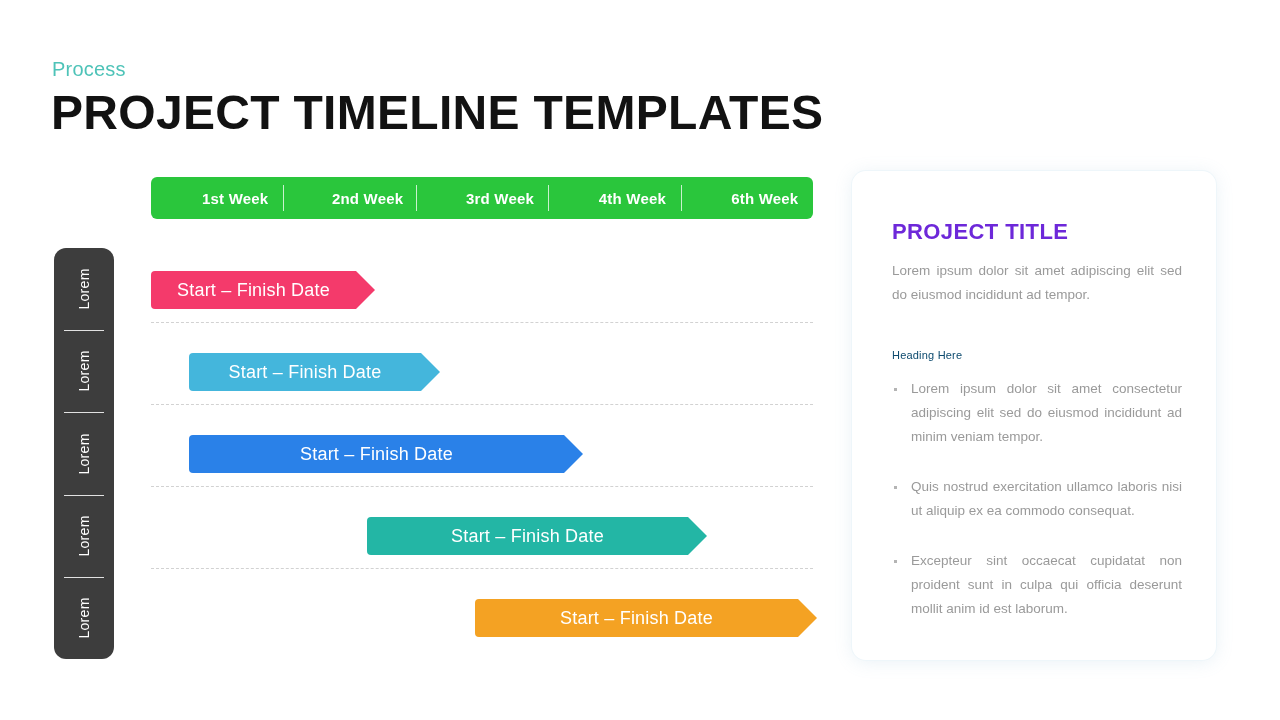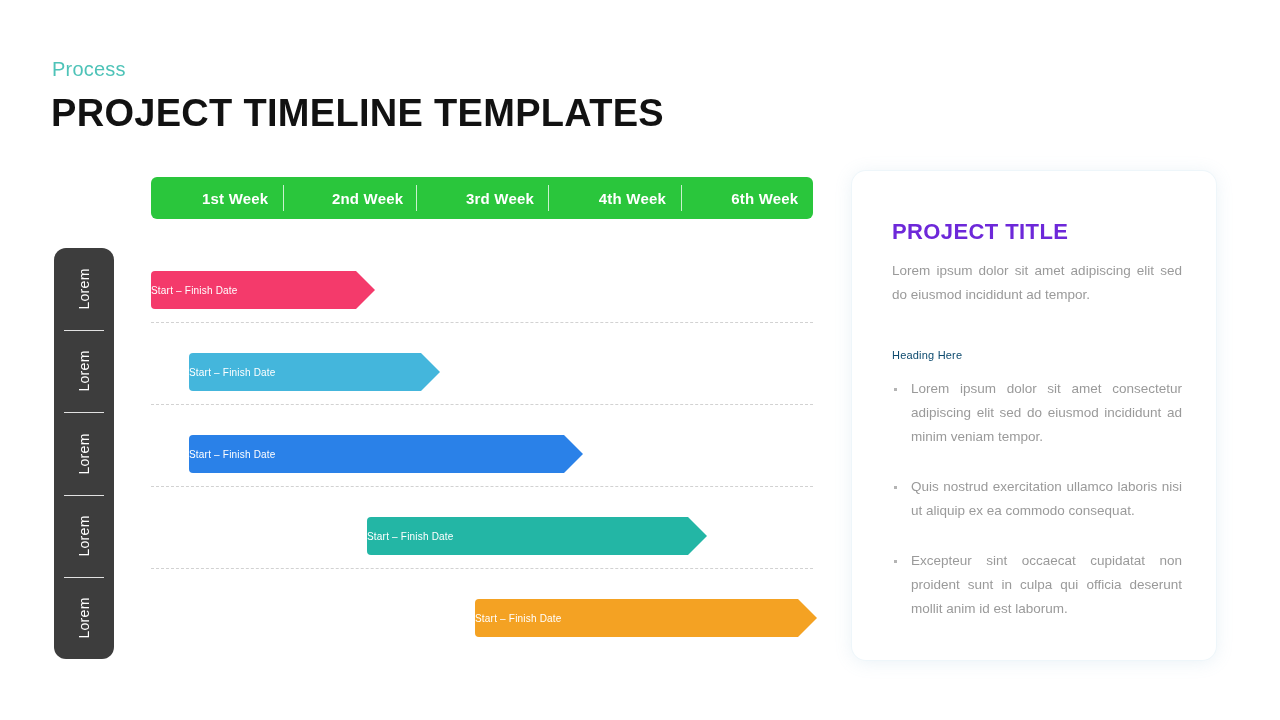--- a/index.html
+++ b/index.html
@@ -28,21 +28,21 @@
     font-size: 20px;
     color: #4ec3b8;
     letter-spacing: 0.2px;
     line-height: 26px;
   }
 
   .page-title {
     position: absolute;
     left: 51px;
     top: 90px;
-    font-size: 38px;
+    font-size: 48px;
     font-weight: bold;
     color: #121212;
     letter-spacing: 0.3px;
     line-height: 46px;
     white-space: nowrap;
   }
 
   
   .week-bar {
     position: absolute;
@@ -141,23 +141,23 @@
     width: 662px;
     height: 0;
     border-top: 1px dashed #d2d2d2;
   }
 
   .bar {
     position: absolute;
     height: 38px;
     display: flex;
     align-items: center;
-    justify-content: flex-start;
+    justify-content: center;
     color: #ffffff;
-    font-size: 10px;
+    font-size: 18px;
     letter-spacing: 0.2px;
     border-radius: 4px 0 0 4px;
     -webkit-clip-path: polygon(0 0, calc(100% - 19px) 0, 100% 50%, calc(100% - 19px) 100%, 0 100%);
     clip-path: polygon(0 0, calc(100% - 19px) 0, 100% 50%, calc(100% - 19px) 100%, 0 100%);
     padding-right: 19px;
   }
 
   
   .card {
     position: absolute;

